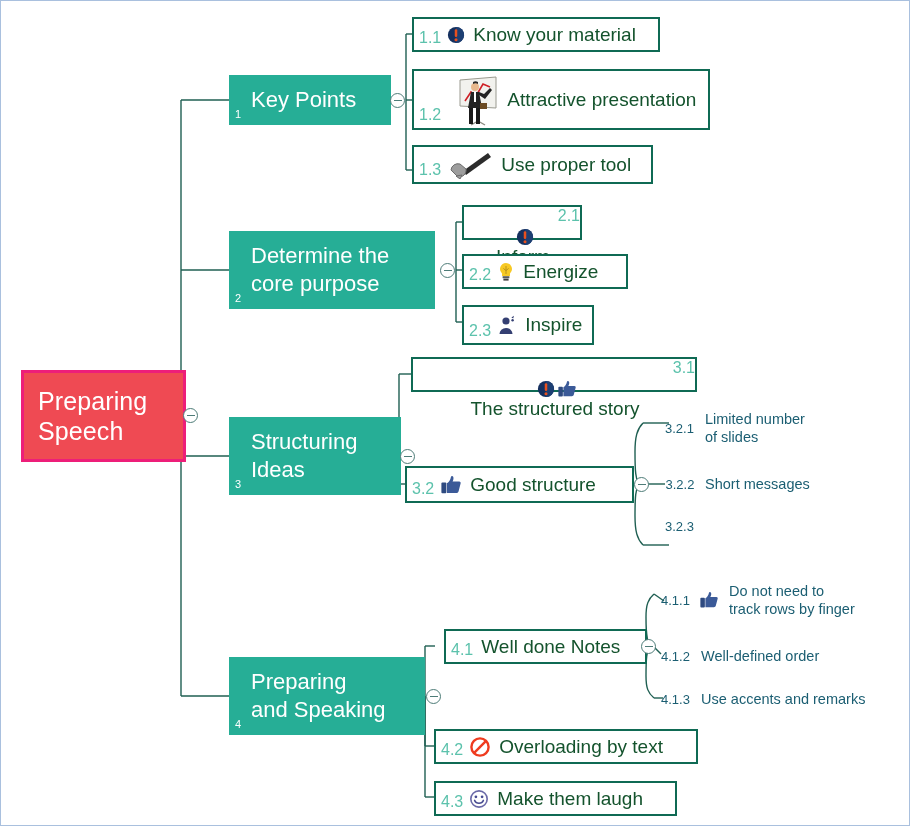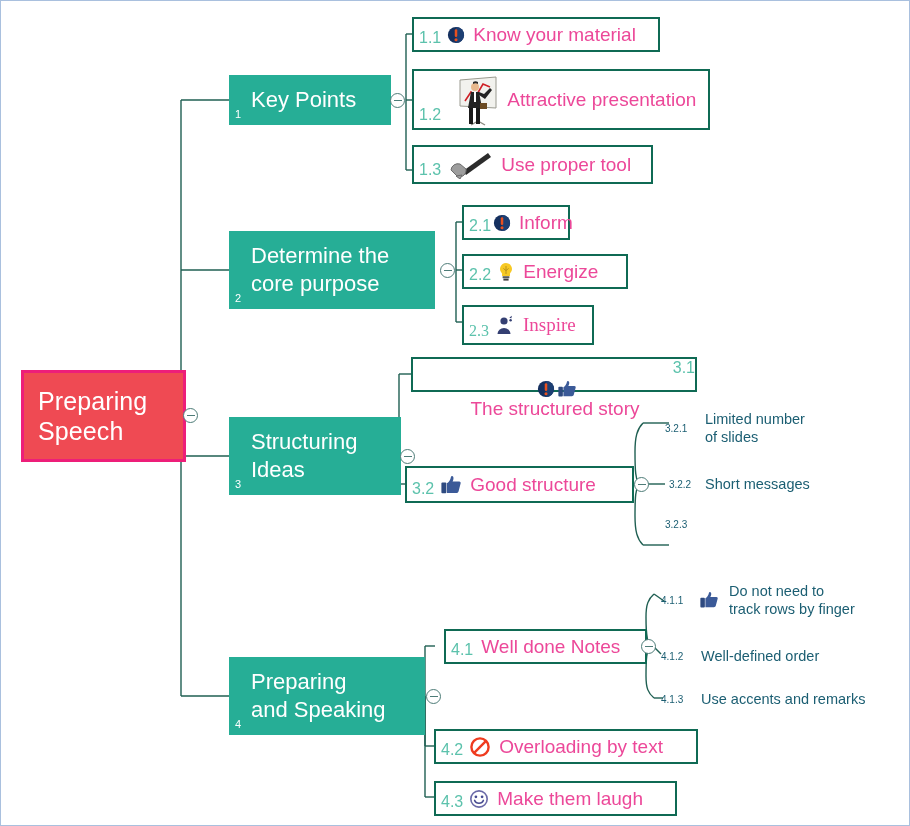--- a/index.html
+++ b/index.html
@@ -89,37 +89,37 @@
     min-width: 18px;
   }
   .l2.tall .l2-num { margin-bottom: 4px; }
   .l2-icons {
     display: flex;
     align-items: center;
     margin-left: 6px;
     gap: 2px;
   }
   .l2-label {
-    color: #ec4899;
+    color: #14532d;
     font-size: 19px;
     margin-left: 8px;
     margin-right: 6px;
     white-space: nowrap;
   }
 
   
   .l3 {
     position: absolute;
     display: flex;
     align-items: center;
     z-index: 4;
   }
   .l3-num {
     color: #1b5e72;
-    font-size: 10px;
+    font-size: 13px;
     min-width: 30px;
   }
   .l3-icons {
     display: flex;
     align-items: center;
     margin-left: 8px;
   }
   .l3-label {
     color: #1b5e72;
     font-size: 14.5px;
@@ -266,21 +266,21 @@
     <span class="l2-label">Use proper tool</span>
   </div>
 
   <div class="l1 two-line" style="left:228px; top:230px; width:206px; height:78px;">
     <span class="l1-num">2</span>
     <span class="l1-label">Determine the
 core purpose</span>
   </div>
   <div class="toggle" style="left:439px; top:262px;"></div>
 
-  <div class="l2" style="left:461px; top:204px; width:108px; height:35px;">
+  <div class="l2" style="left:461px; top:204px; width:120px; height:35px;flex-direction:column;">
     <span class="l2-num">2.1</span>
     <span class="l2-icons">
       <svg class="ico" width="18" height="18" viewBox="0 0 20 20">
         <circle cx="10" cy="10" r="9" fill="#15305f"></circle>
         <path d="M10 1 a9 9 0 0 1 0 18 z" fill="#1d3f73"></path>
         <rect x="8.6" y="3.6" width="2.8" height="8.6" rx="1.4" fill="#e8501f"></rect>
         <circle cx="10" cy="15.3" r="1.7" fill="#e8501f"></circle>
       </svg>
     </span>
     <span class="l2-label">Inform</span>
@@ -292,21 +292,21 @@
       <svg class="ico" width="18" height="20" viewBox="0 0 18 20">
         <path d="M9 1 a6 6 0 0 1 4 10.4 l0 2.6 l-8 0 l0 -2.6 A6 6 0 0 1 9 1 z" fill="#f7c924"></path>
         <path d="M9 4 l0 8 M6.4 6.4 l2.6 2.2 M11.6 6.4 l-2.6 2.2" stroke="#b8921a" stroke-width="1" fill="none"></path>
         <rect x="5.6" y="14.2" width="6.8" height="2" fill="#5a5a5a"></rect>
         <rect x="6.4" y="16.6" width="5.2" height="2" fill="#404040"></rect>
       </svg>
     </span>
     <span class="l2-label">Energize</span>
   </div>
 
-  <div class="l2" style="left:461px; top:304px; width:132px; height:40px;font-family:Liberation Serif, serif;">
+  <div class="l2" style="left:461px; top:304px; width:132px; height:40px;">
     <span class="l2-num">2.3</span>
     <span class="l2-icons">
       <svg class="ico" width="20" height="20" viewBox="0 0 20 20">
         <circle cx="9" cy="6" r="3.6" fill="#343f72"></circle>
         <path d="M2.5 19 a6.5 6 0 0 1 13 0 z" fill="#343f72"></path>
         <path d="M14.4 2.4 l2.6 -1.6 l-0.8 2.8 z" fill="#343f72"></path>
         <circle cx="15.6" cy="5.2" r="1.2" fill="#343f72"></circle>
       </svg>
     </span>
     <span class="l2-label">Inspire</span>

